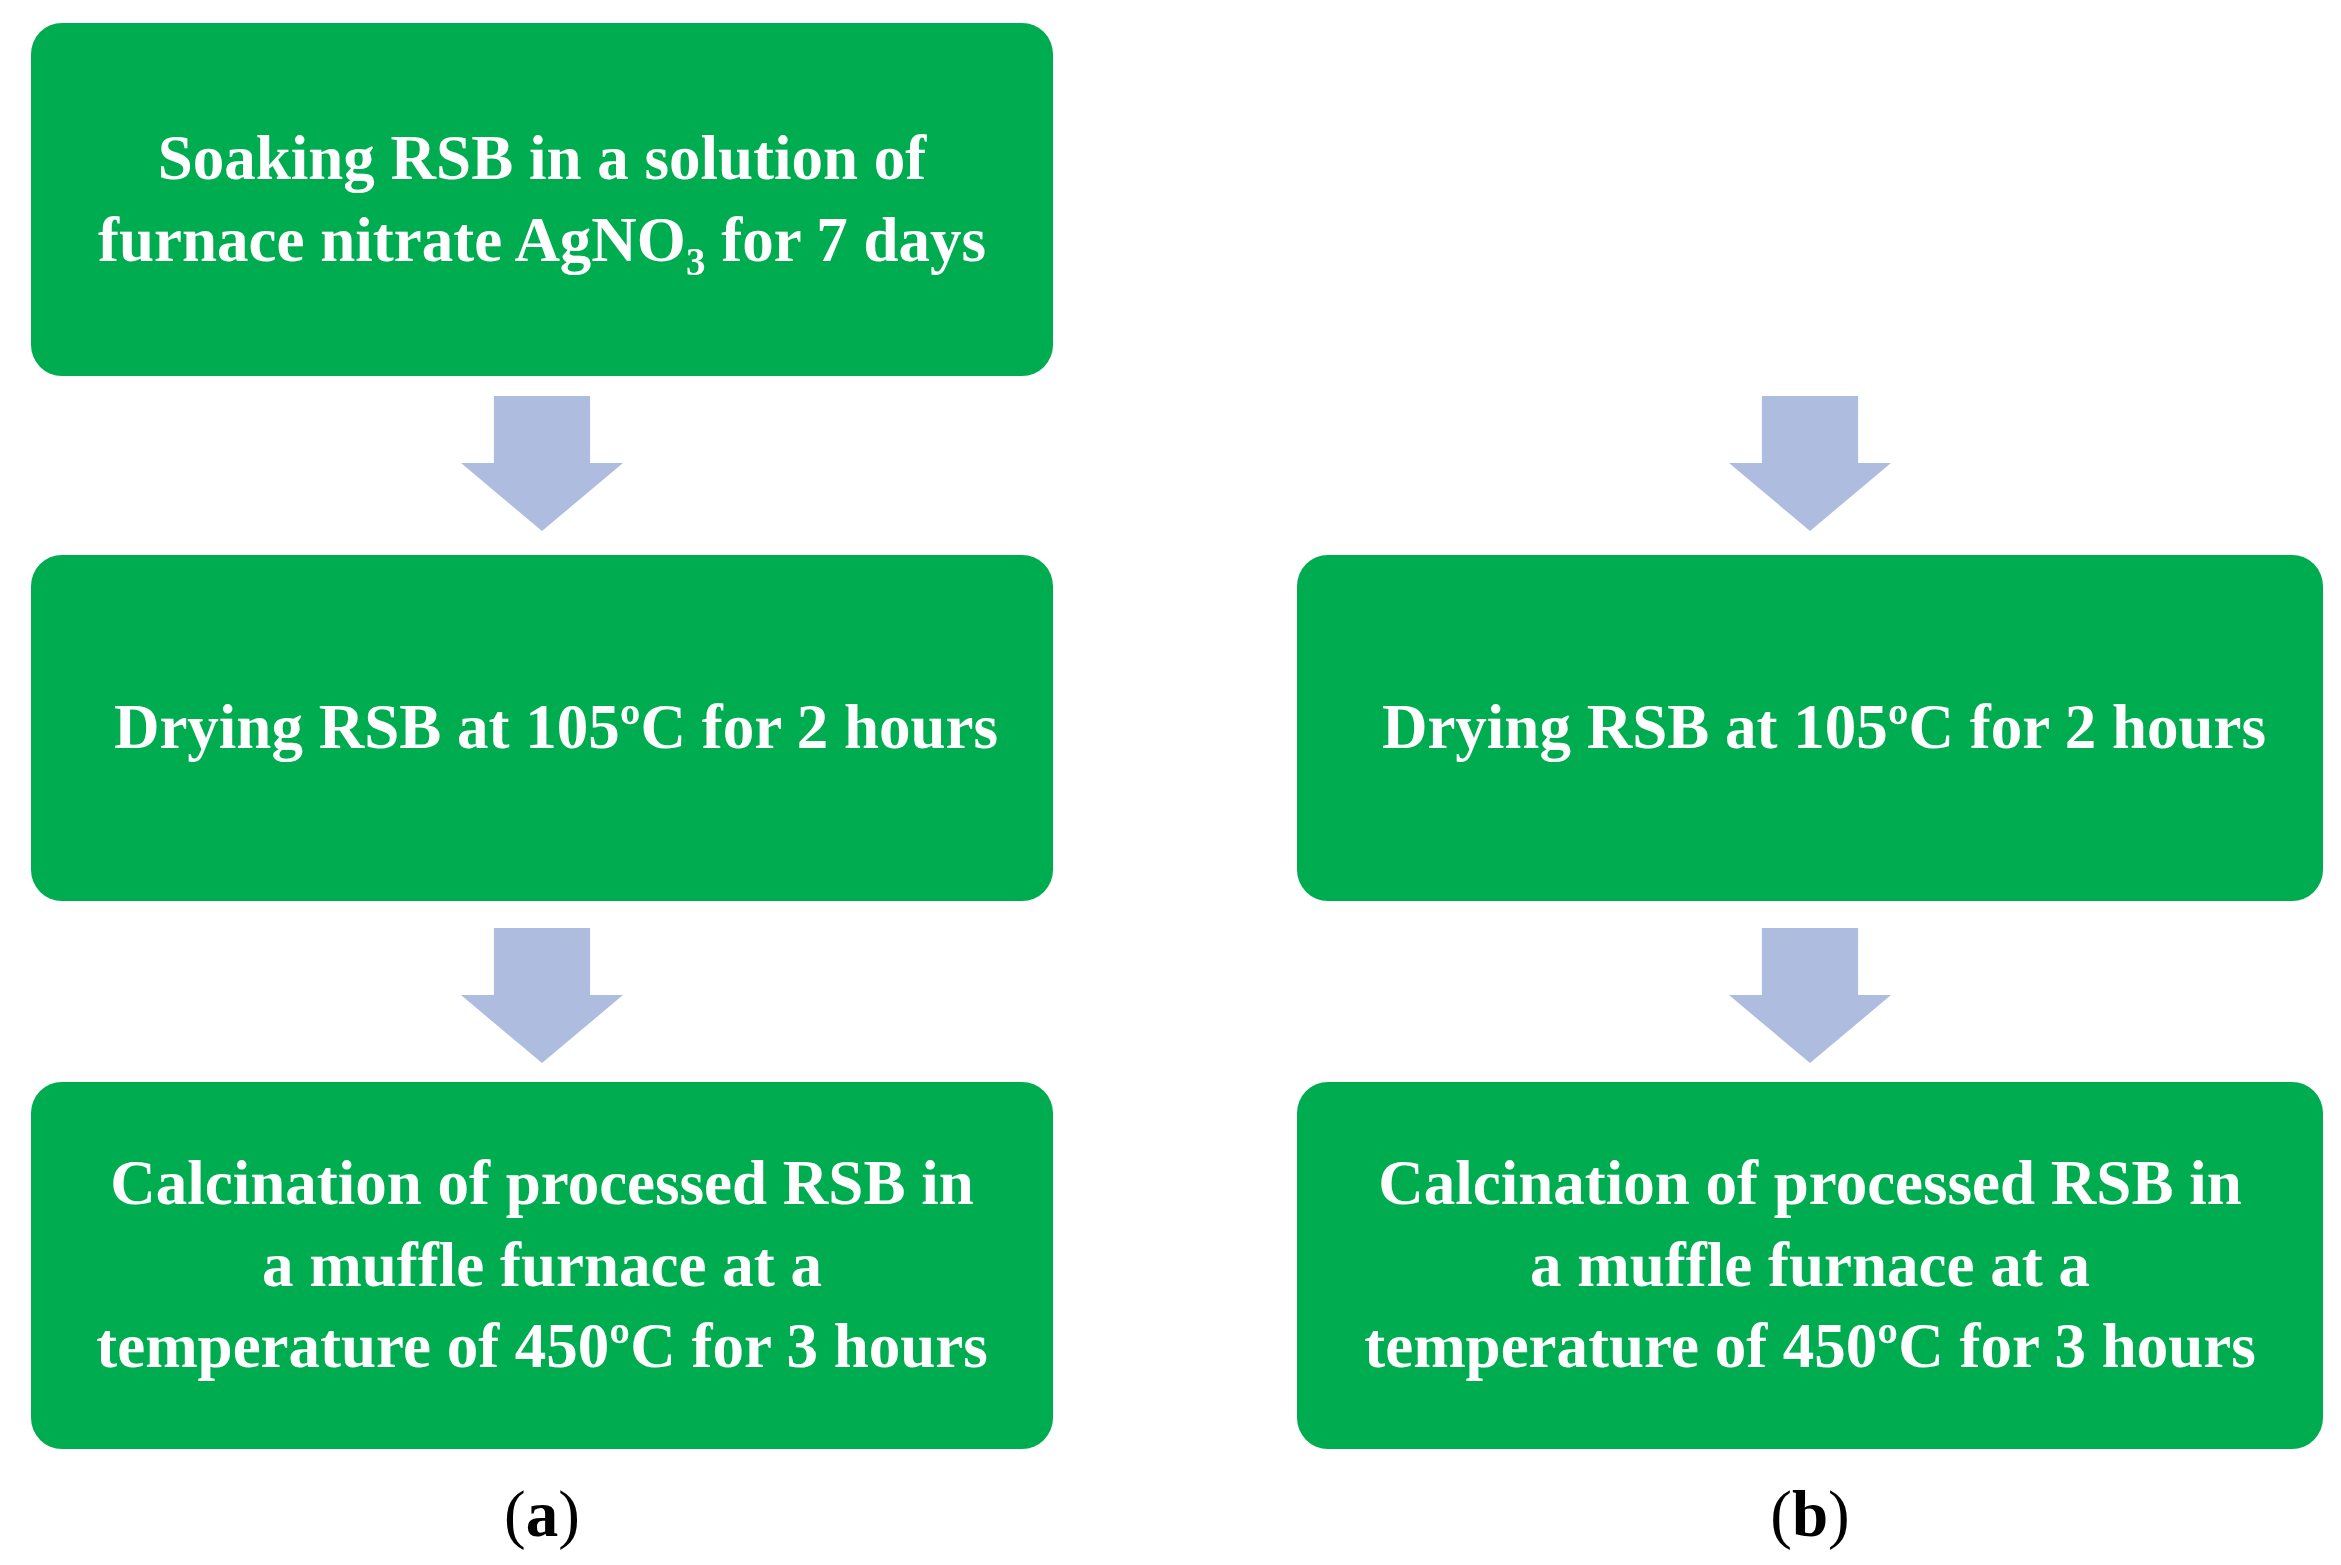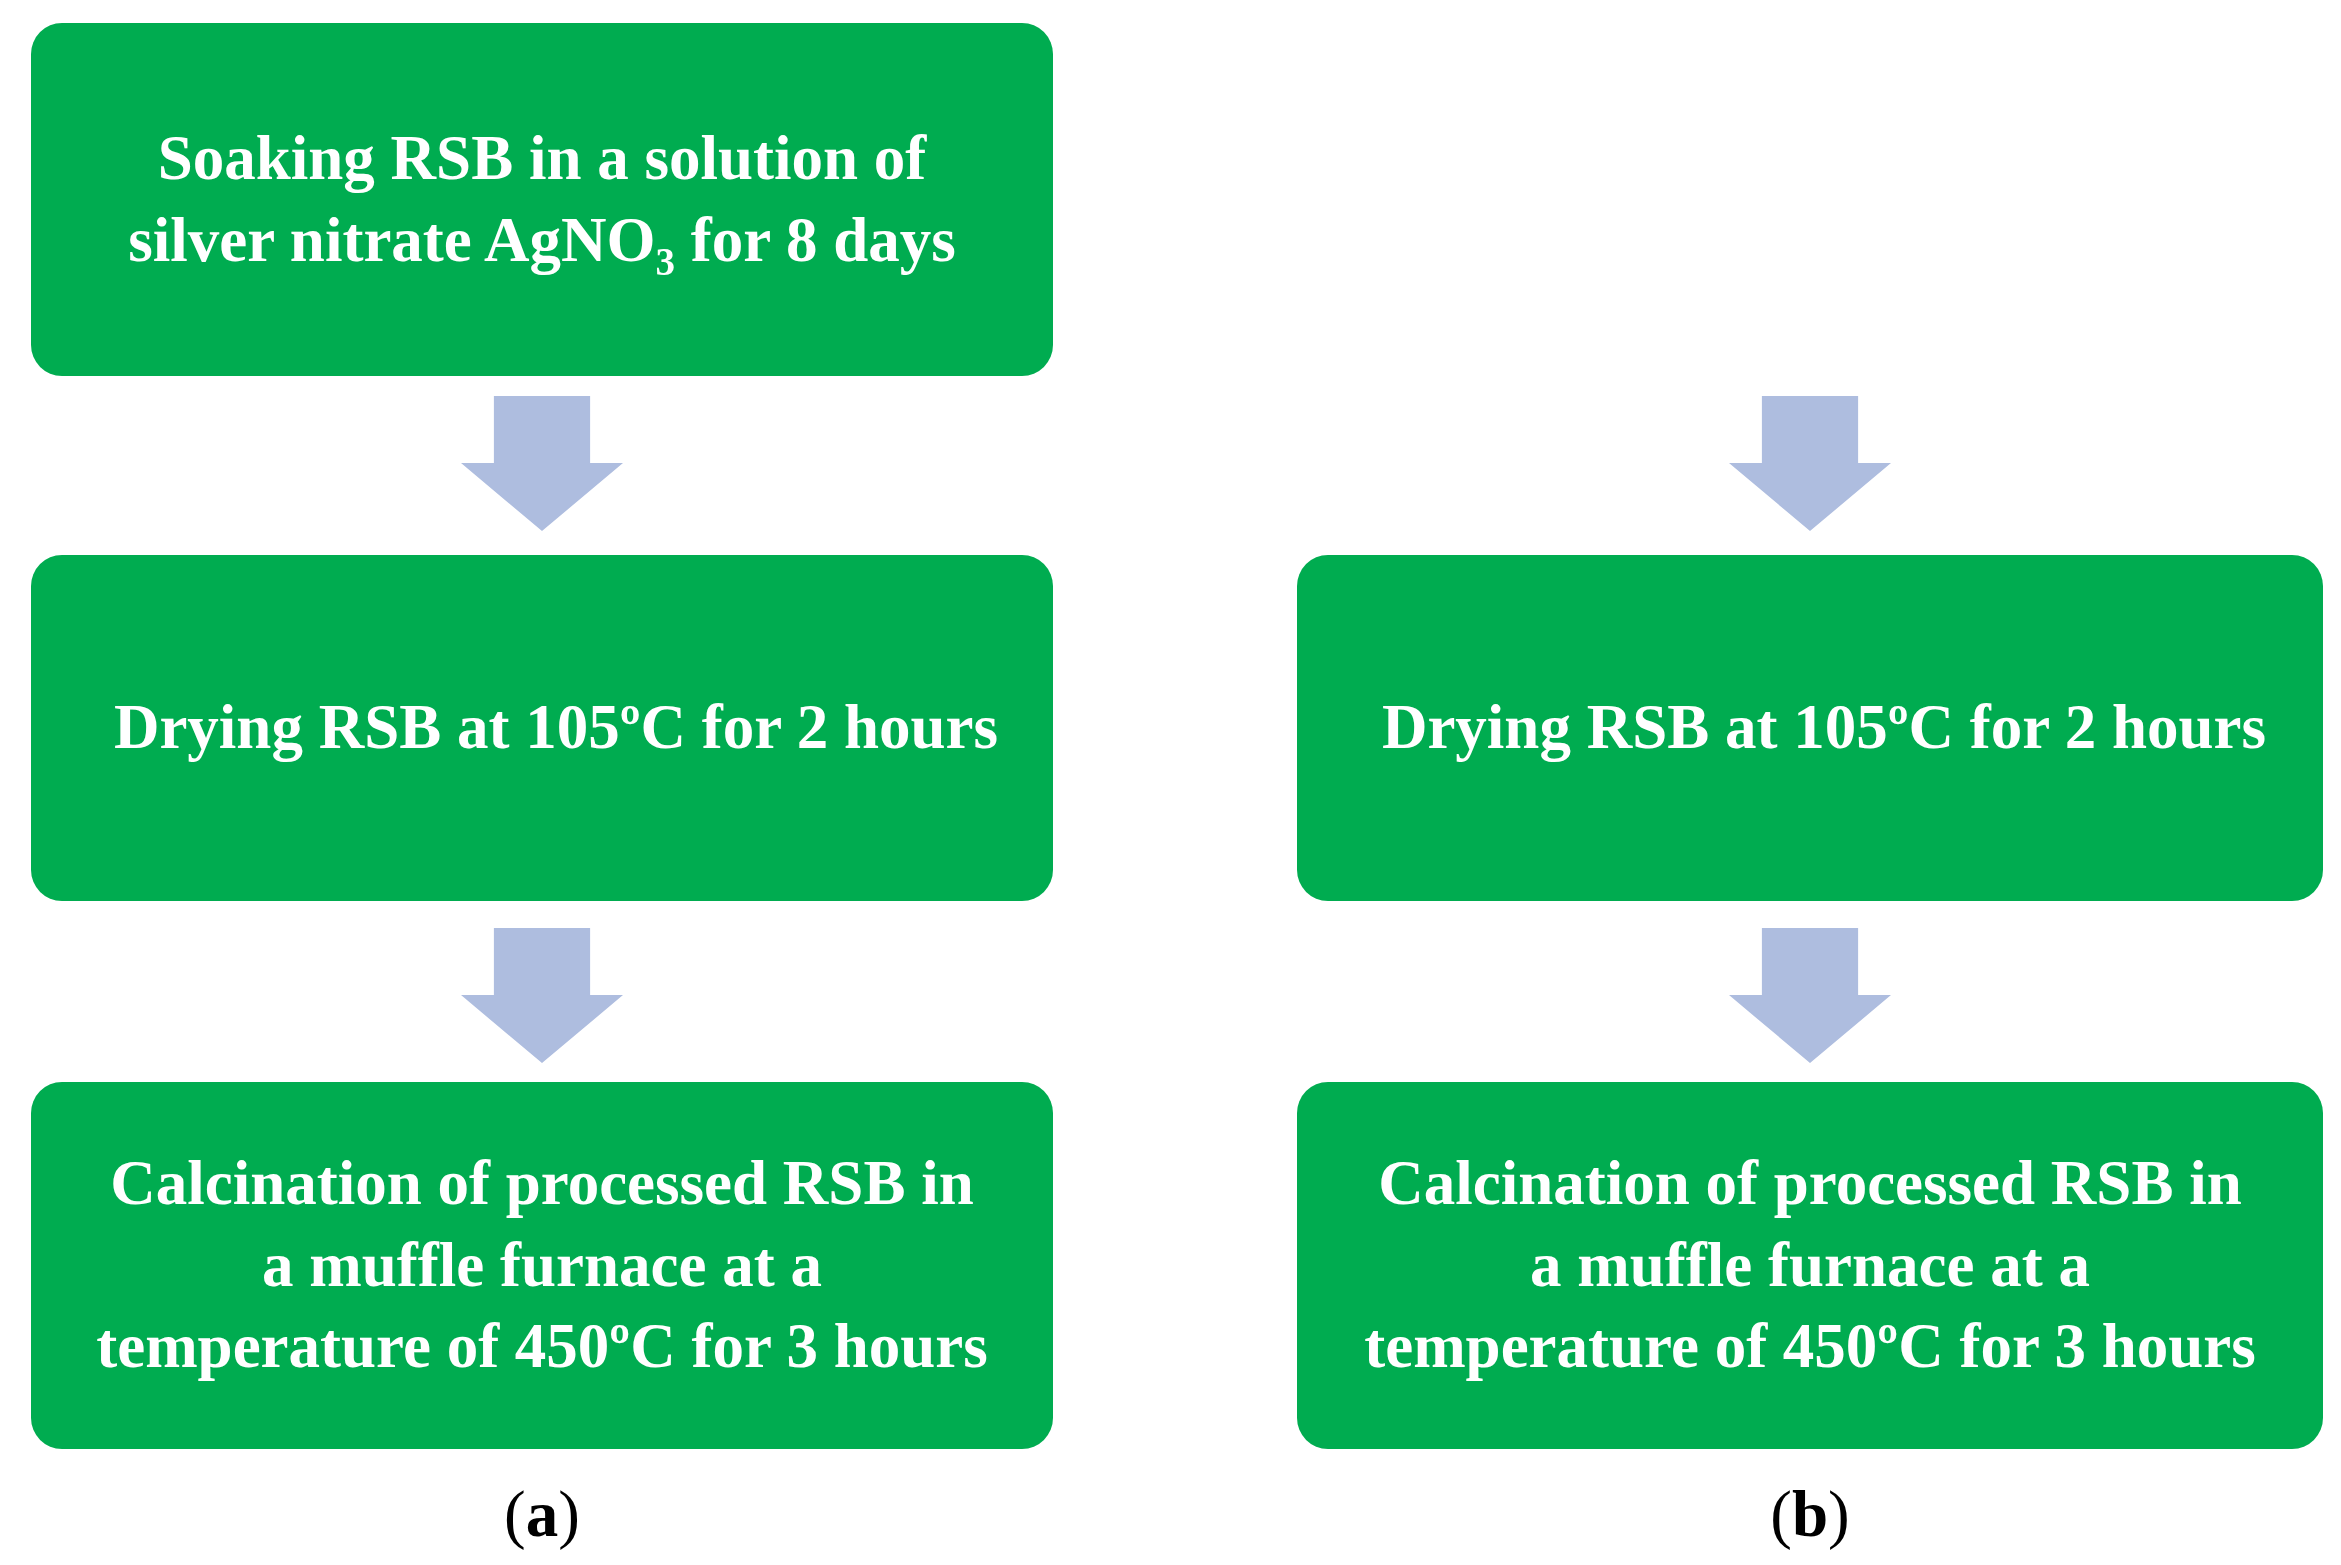--- a/index.html
+++ b/index.html
@@ -80,21 +80,21 @@
   }
 </style>
 </head>
 <body>
 
 <div class="canvas">
 
   <div class="flow-column col-a">
     <div class="flow-box box-1">
         <div class="line"><span>Soaking RSB in a solution of</span></div>
-        <div class="line"><span>silver nitrate AgNO</span><sub>3</sub><span> for 8 days</span></div>
+        <div class="line"><span>furnace nitrate AgNO</span><sub>3</sub><span> for 7 days</span></div>
       </div>
 
     <div class="down-arrow arrow-1"></div>
 
     <div class="flow-box box-2">
         <div class="line"><span>Drying RSB at 105ºC for 2 hours</span></div>
       </div>
 
     <div class="down-arrow arrow-2"></div>
 

